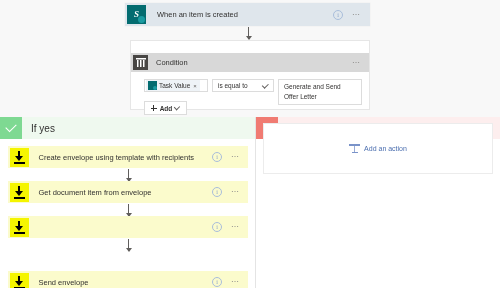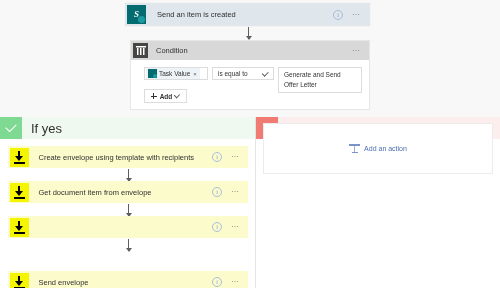--- a/index.html
+++ b/index.html
@@ -116,20 +116,21 @@
     left: 130px; top: 40px;
     width: 240px; height: 70px;
     background: #ffffff;
     border: 1px solid #e6e6e6;
   }
   #condition-header {
     height: 19px;
     background: #d8d8d8;
     display: flex;
     align-items: center;
+    margin-top: 12px;
   }
   #condition-icon {
     width: 15px; height: 15px;
     margin-left: 2px;
     background: #484644;
     flex: none;
     position: relative;
     display: flex;
     align-items: center;
     justify-content: center;
@@ -312,21 +313,21 @@
     content: "";
     position: absolute;
     left: 0; top: 4px;
     width: 10px; height: 1.6px;
     background: #ffffff;
   }
   .x-glyph::before { transform: rotate(45deg); }
   .x-glyph::after  { transform: rotate(-45deg); }
   .branch-label {
     margin-left: 9px;
-    font-size: 13px;
+    font-size: 10px;
     color: #323130;
   }
 
   
   .action-row {
     position: absolute;
     left: 8px;
     width: 240px; height: 22px;
     background: #fbfbcc;
     display: flex;
@@ -434,21 +435,21 @@
 </head>
 <body>
 
 <div id="flow-top">
 
   <div id="trigger-card" class="card">
     <div id="trigger-icon">
       <span class="sp-glyph">S</span>
       <span class="sp-circle"></span>
     </div>
-    <span class="card-title">Send an item is created</span>
+    <span class="card-title">When an item is created</span>
     <div class="card-right">
       <span class="info-icon">i</span>
       <span class="ellipsis">⋯</span>
     </div>
   </div>
 
   <div class="connector" style="left:248px; top:27px; height:12px;"></div>
 
   <div id="condition-card" class="card">
     <div id="condition-header">

